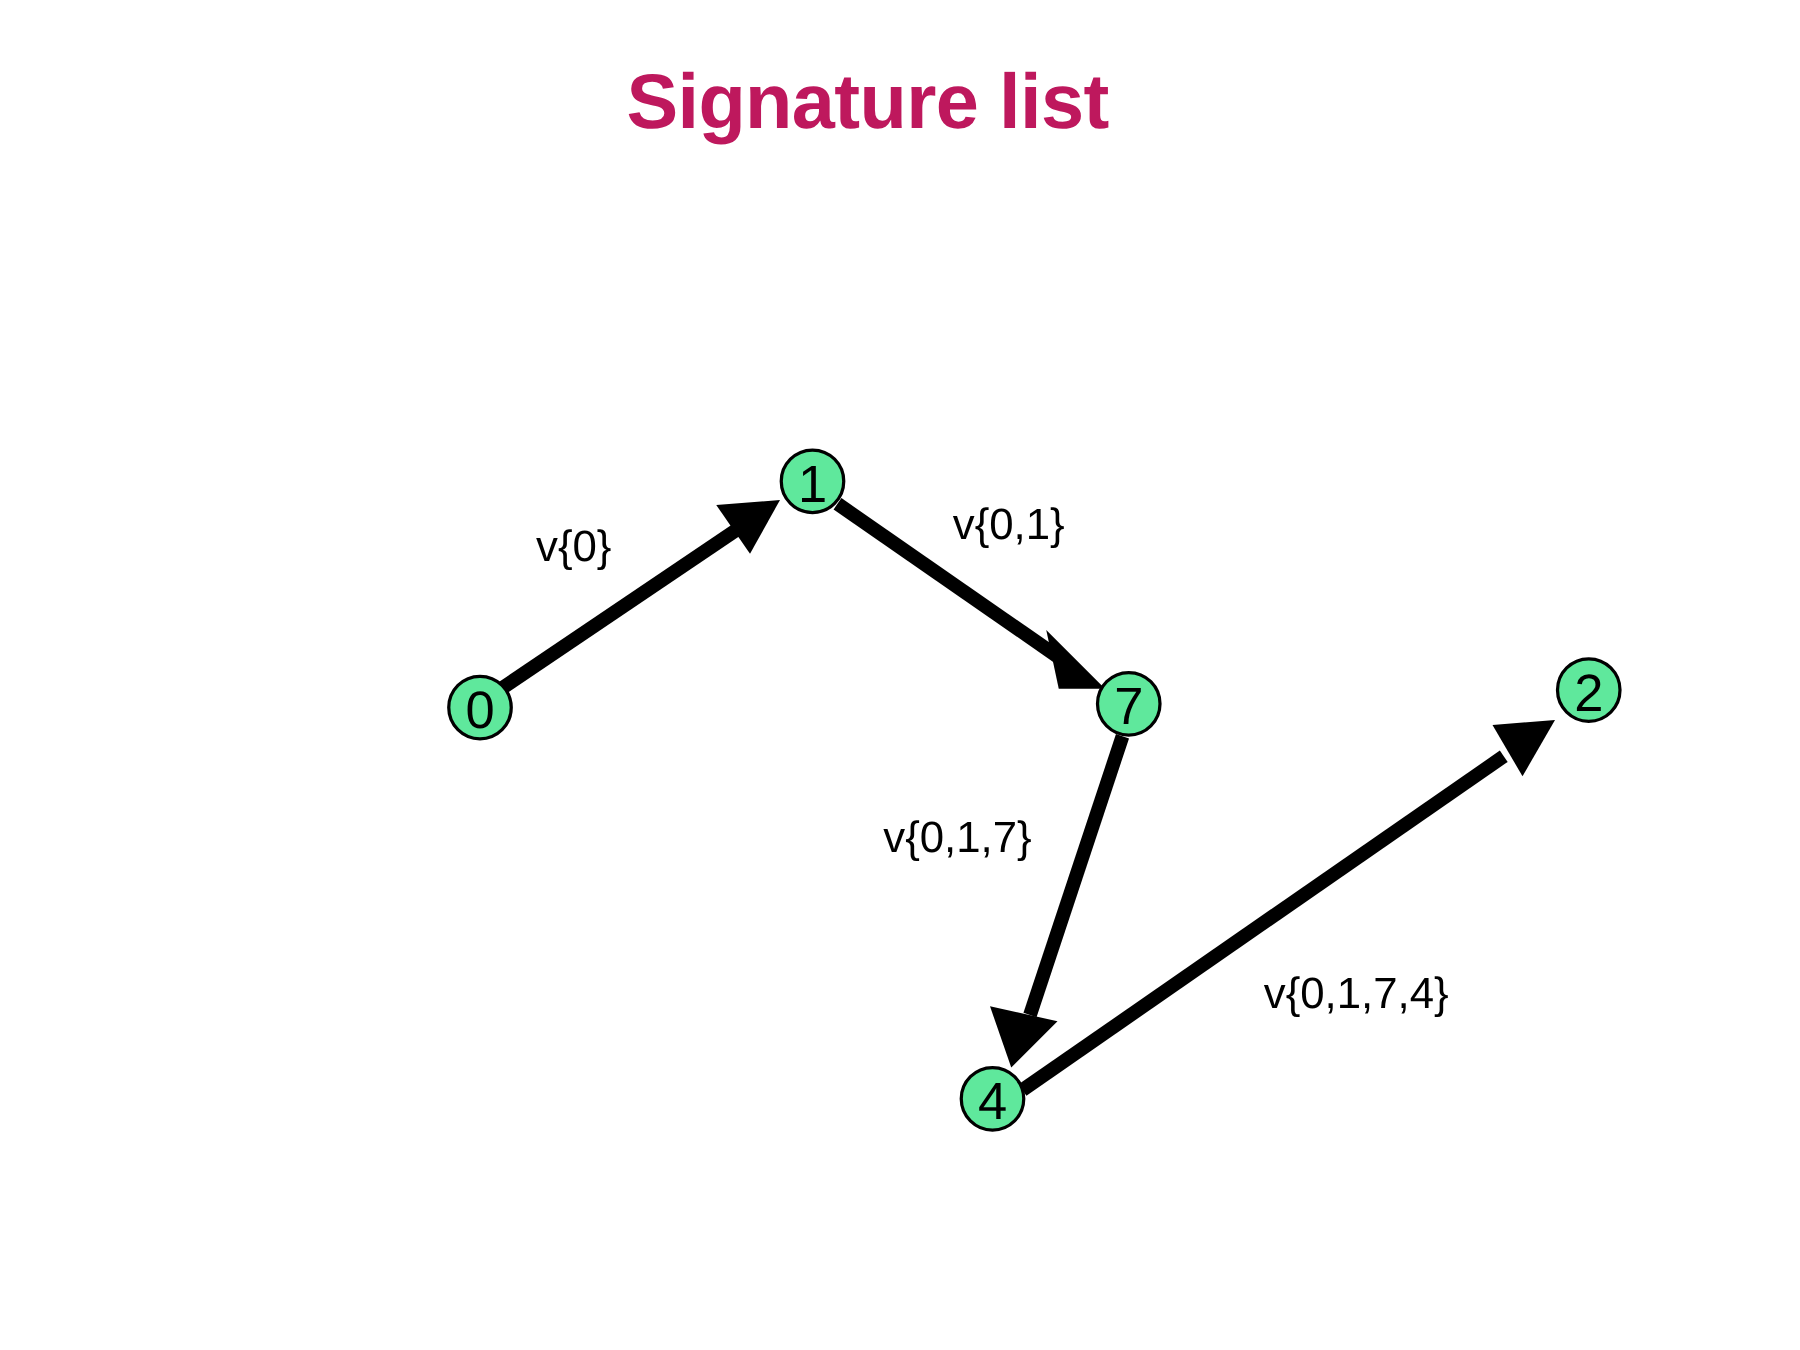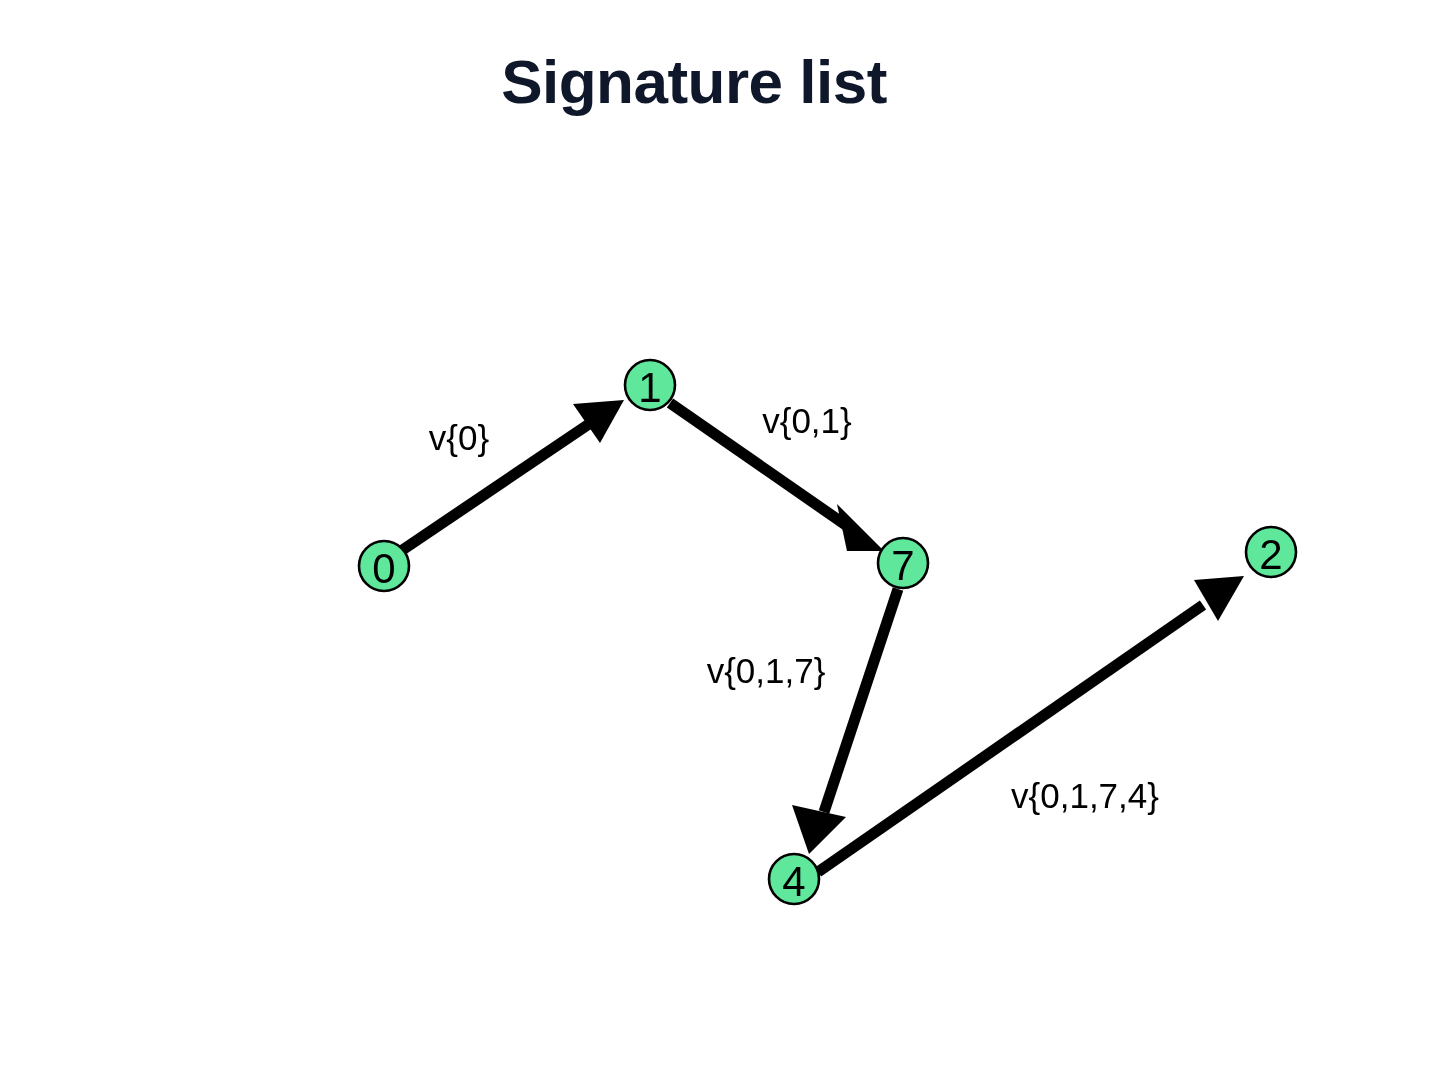--- a/index.html
+++ b/index.html
@@ -25,21 +25,21 @@
   #slide-title {
     position: absolute;
     left: 0;
     top: 48px;
     width: 1388px;
     text-align: center;
     font-family: "Liberation Sans", sans-serif;
     font-weight: bold;
     font-size: 62px;
     letter-spacing: -0.5px;
-    color: #0f172a;
+    color: #be185d;
     line-height: 1.1;
     white-space: nowrap;
   }
   #graph-canvas {
     position: absolute;
     left: 0;
     top: 0;
     width: 1440px;
     height: 1080px;
   }

